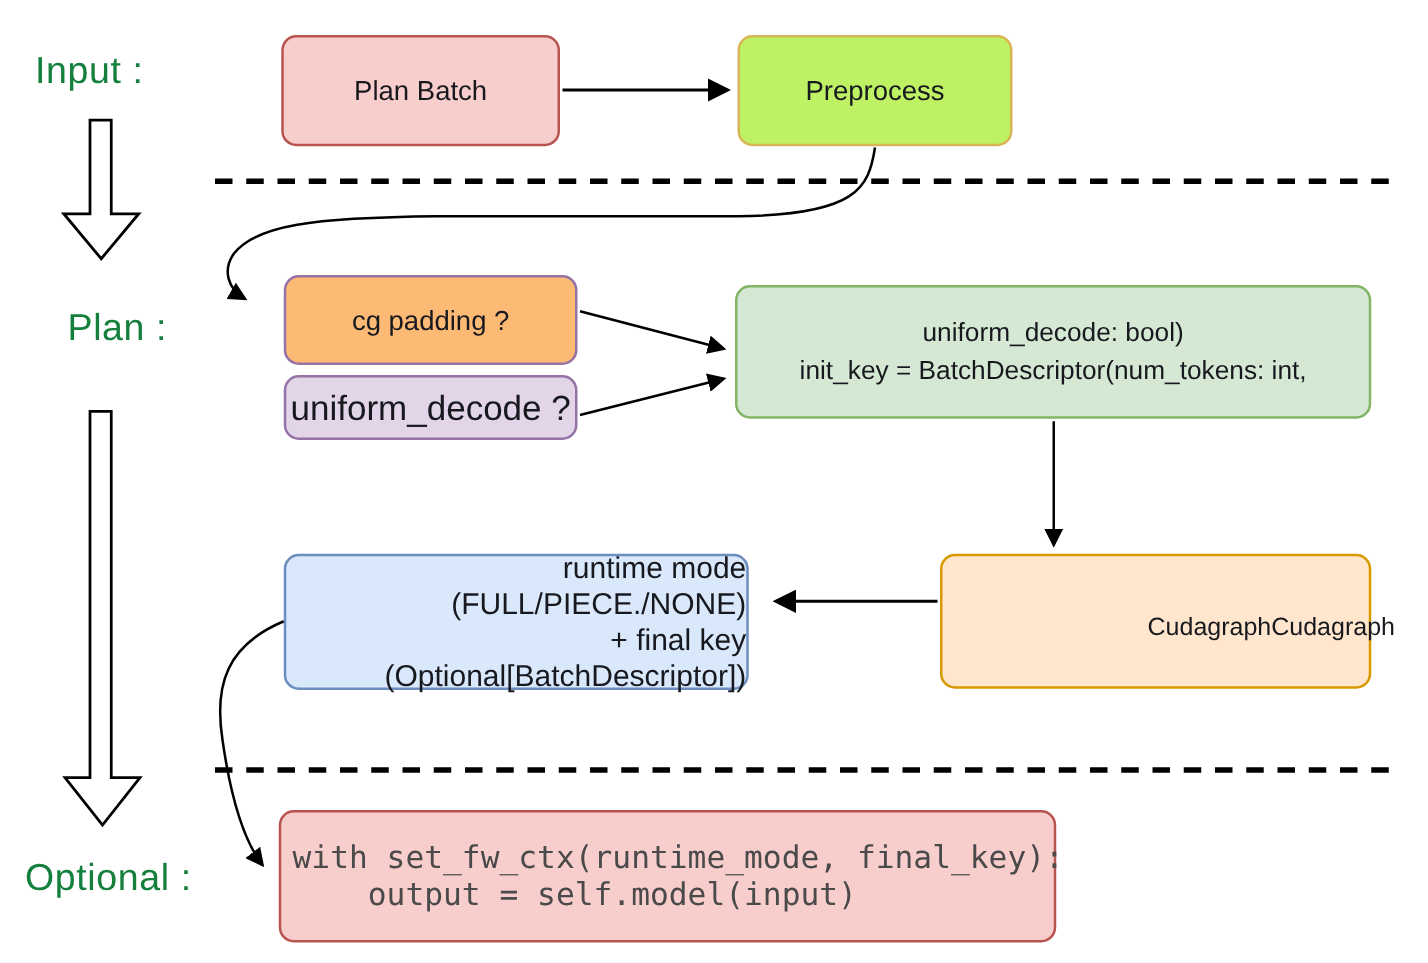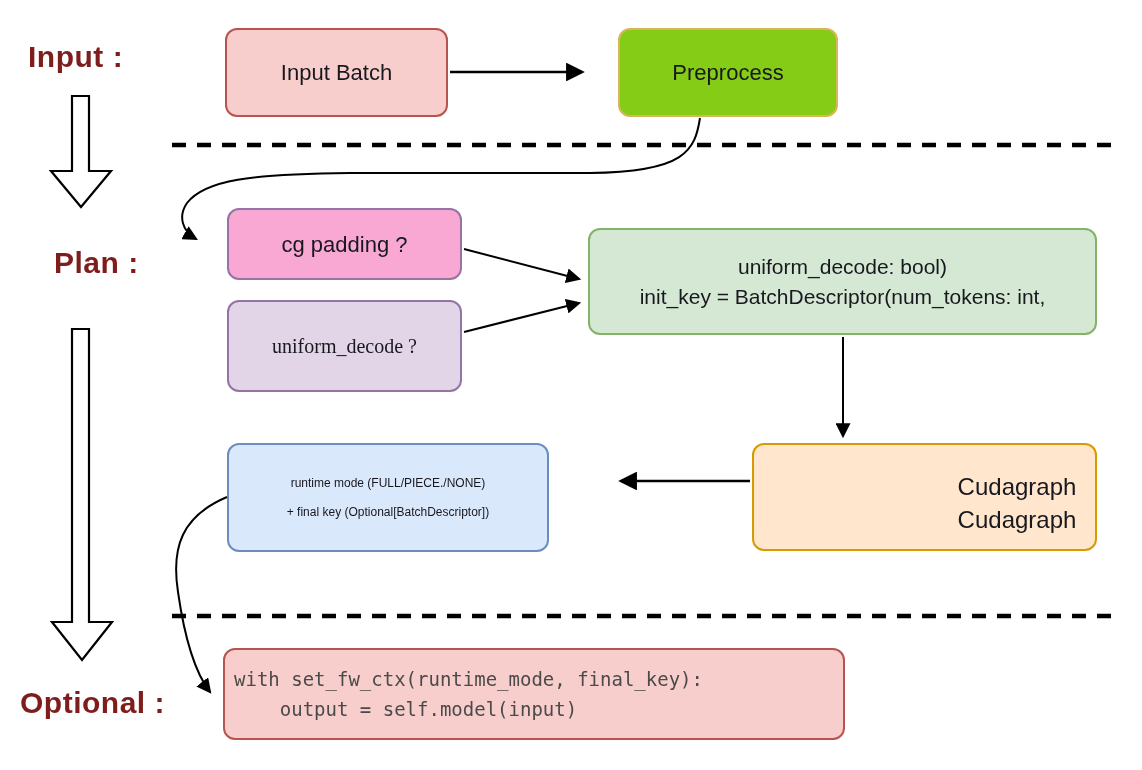--- a/index.html
+++ b/index.html
@@ -1,49 +1,49 @@
 <!DOCTYPE html>
 <html><head>
 <meta charset="utf-8">
 <style>
   html,body{margin:0;padding:0;background:#ffffff;}
   #canvas{
     position:relative;width:1142px;height:770px;background:#ffffff;
     font-family:"Liberation Sans",sans-serif;overflow:hidden;
   }
   .stage-label{
-    position:absolute;font-weight:bold;font-size:30px;color:#7f1d1d;
+    position:absolute;font-weight:normal;font-size:30px;color:#15803d;
     letter-spacing:0.5px;white-space:nowrap;z-index:2;
   }
   .node{
     position:absolute;border-radius:12px;border:2px solid #000;
     display:flex;flex-direction:column;align-items:center;justify-content:center;
     text-align:center;color:#18181f;z-index:2;box-sizing:border-box;
   }
   .node .ln{line-height:29px;}
   #node-input-batch   {left:225px;top:28px;width:223px;height:89px;background:#f8cecc;border-color:#b85450;font-size:22px;}
-  #node-preprocess    {left:618px;top:28px;width:220px;height:89px;background:#84cc16;border-color:#d6b656;font-size:22px;}
-  #node-cg-padding    {left:227px;top:208px;width:235px;height:72px;background:#f9a8d4;border-color:#9673a6;font-size:22px;}
-  #node-uniform-decode{left:227px;top:300px;width:235px;height:92px;background:#e1d5e7;border-color:#9673a6;font-size:20px;font-family:Liberation Serif, serif;}
+  #node-preprocess    {left:590px;top:28px;width:220px;height:89px;background:#bef264;border-color:#d6b656;font-size:22px;}
+  #node-cg-padding    {left:227px;top:220px;width:235px;height:72px;background:#fdba74;border-color:#9673a6;font-size:22px;}
+  #node-uniform-decode{left:227px;top:300px;width:235px;height:52px;background:#e1d5e7;border-color:#9673a6;font-size:28px;}
   #node-init-key      {left:588px;top:228px;width:509px;height:107px;background:#d5e8d4;border-color:#82b366;font-size:21px;}
   #node-init-key .ln{line-height:30px;}
   #node-cudagraph     {left:752px;top:443px;width:345px;height:108px;background:#ffe6cc;border-color:#d79b00;z-index:2;}
   #node-dispatch      {left:752px;top:443px;width:181px;height:74px;background:#fad7ac;border-color:#d79b00;font-size:20px;z-index:3;}
   #cudagraph-text{
     position:absolute;left:181px;top:0;width:164px;height:108px;padding-top:7px;
-    display:flex;flex-direction:column;align-items:center;justify-content:center;
-    font-size:24px;color:#18181f;box-sizing:border-box;
+    display:flex;flex-direction:row;align-items:center;justify-content:center;
+    font-size:20px;color:#18181f;box-sizing:border-box;
   }
   #cudagraph-text .ln{line-height:33px;}
-  #node-runtime-mode  {left:227px;top:443px;width:322px;height:109px;background:#dae8fc;border-color:#6c8ebf;font-size:12px;}
+  #node-runtime-mode  {left:227px;top:443px;width:372px;height:109px;background:#dae8fc;border-color:#6c8ebf;font-size:24px;text-align:right;}
   #node-runtime-mode .ln{line-height:29px;}
   #node-execute-code  {
-    left:223px;top:648px;width:622px;height:92px;background:#f8cecc;border-color:#b85450;
+    left:223px;top:648px;width:622px;height:106px;background:#f8cecc;border-color:#b85450;
     align-items:flex-start;justify-content:center;text-align:left;
-    font-family:"DejaVu Sans Mono",monospace;font-size:19px;color:#4a4a4a;padding-left:9px;
+    font-family:"DejaVu Sans Mono",monospace;font-size:25px;color:#4a4a4a;padding-left:9px;
   }
   #node-execute-code .ln{line-height:30px;white-space:pre;}
   #connector-layer{position:absolute;left:0;top:0;width:1142px;height:770px;z-index:4;pointer-events:none;}
   #flow-arrow-layer{position:absolute;left:0;top:0;width:1142px;height:770px;z-index:1;pointer-events:none;}
 </style>
 </head>
 <body>
 
 <div id="canvas">
 
@@ -52,21 +52,21 @@
   <div class="stage-label" style="left:20px;top:686px;">Optional :</div>
 
   <svg id="flow-arrow-layer" viewBox="0 0 1142 770">
     <path d="M 72 96 L 89 96 L 89 171 L 111 171 L 81 207 L 51 171 L 72 171 Z" fill="#ffffff" stroke="#000000" stroke-width="2.2" stroke-linejoin="miter"></path>
     <path d="M 72 329 L 89 329 L 89 622 L 112 622 L 82 660 L 52 622 L 72 622 Z" fill="#ffffff" stroke="#000000" stroke-width="2.2" stroke-linejoin="miter"></path>
     <line x1="172" y1="145" x2="1117" y2="145" stroke="#000000" stroke-width="4.5" stroke-dasharray="14 11"></line>
     <line x1="172" y1="616" x2="1114" y2="616" stroke="#000000" stroke-width="4.5" stroke-dasharray="14 11"></line>
   </svg>
 
   <div class="node" id="node-input-batch">
-    <div class="ln">Input Batch</div>
+    <div class="ln">Plan Batch</div>
   </div>
 
   <div class="node" id="node-preprocess">
     <div class="ln">Preprocess</div>
   </div>
 
   <div class="node" id="node-cg-padding">
     <div class="ln">cg padding ?</div>
   </div>
 

